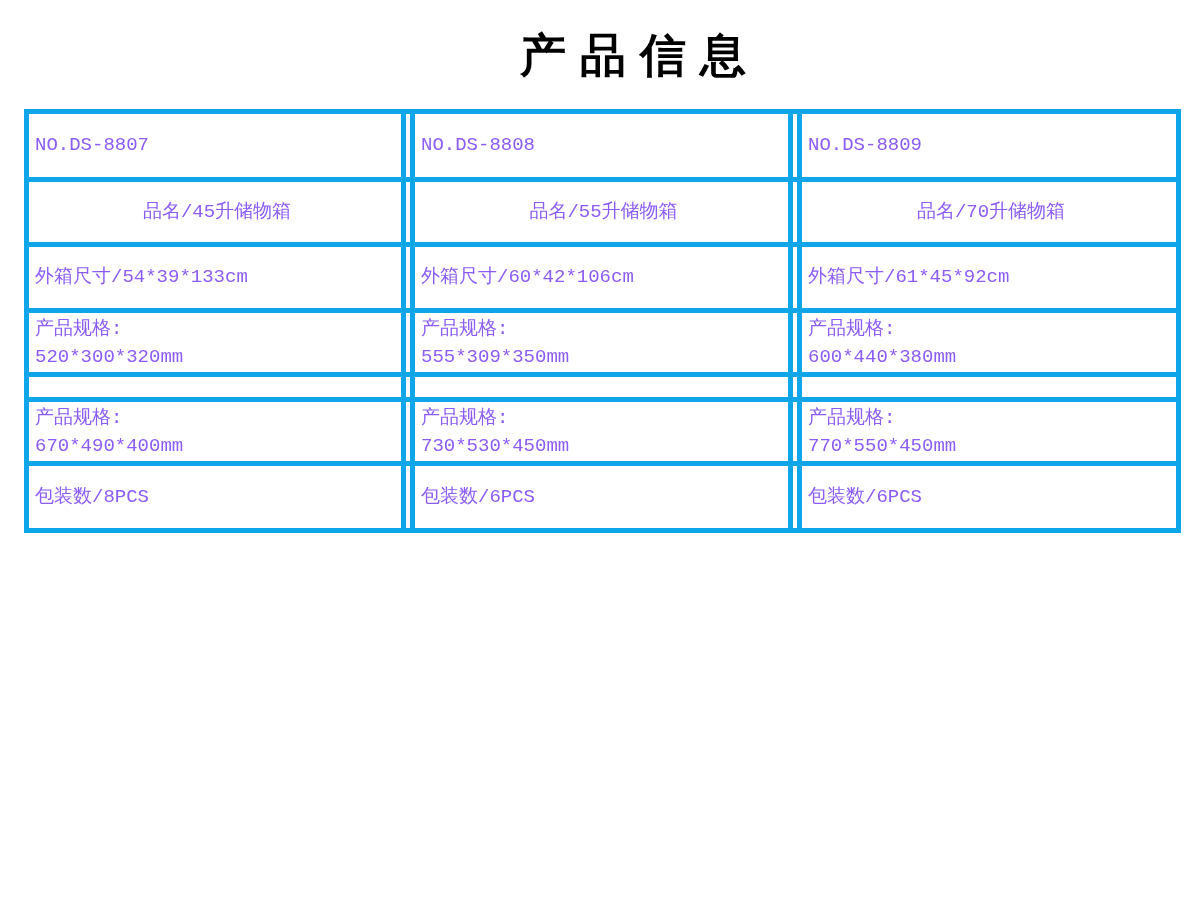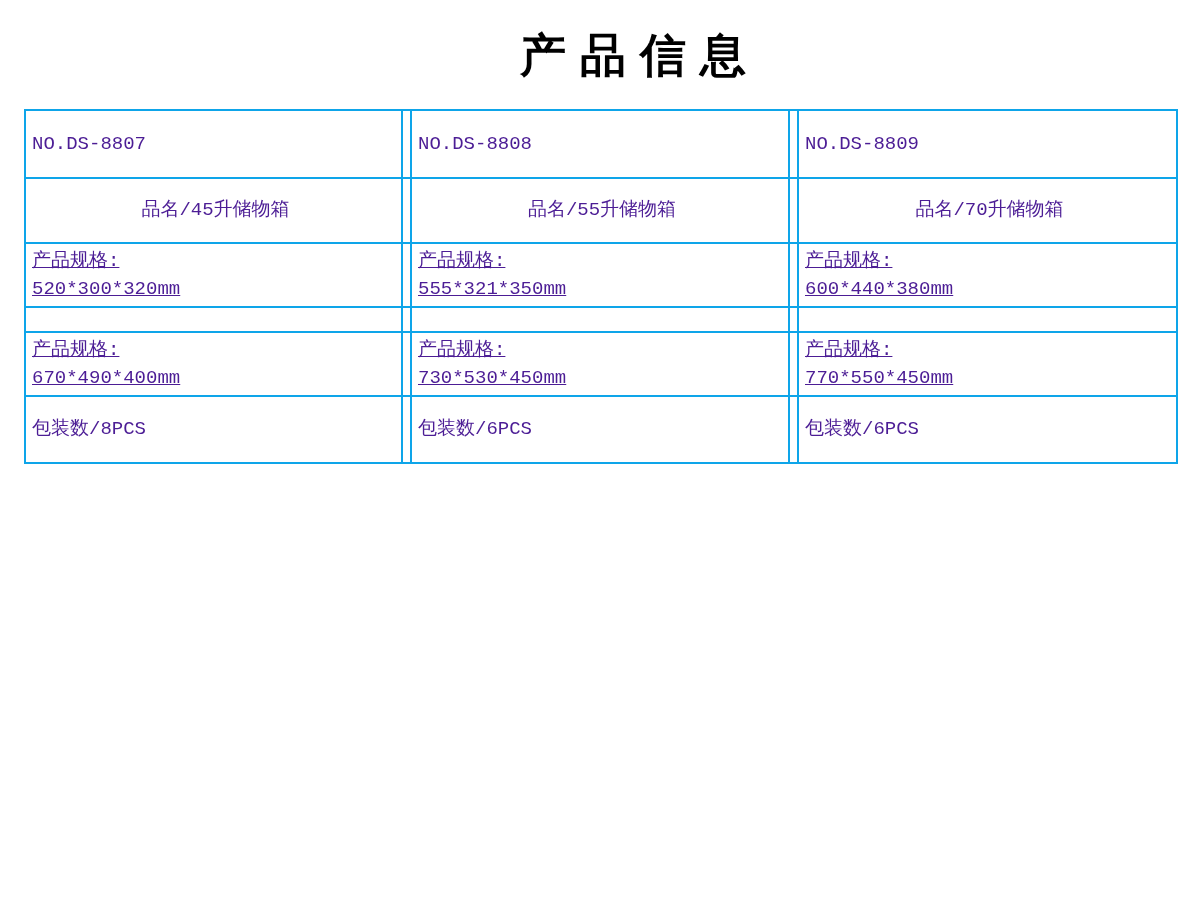--- a/index.html
+++ b/index.html
@@ -17,33 +17,33 @@
     font-family: "Liberation Sans", "DejaVu Sans", sans-serif;
     font-weight: 700; font-size: 46px; line-height: 1;
     letter-spacing: 14px; color: #000000; margin-left: 40px;
   }
 
   table.product-table {
     position: absolute; left: 24px; top: 109px; width: 1152px;
     border-collapse: collapse; table-layout: fixed;
   }
   .product-table td {
-    border: 2px solid #0ea5e9;
+    border: 5px solid #0ea5e9;
     vertical-align: middle;
     padding: 0 2px 0 6px;
     font-size: 19px; line-height: 1.3;
-    color: #4c1d95;
+    color: #8b5cf6;
     overflow: hidden; white-space: nowrap;
   }
   td.gap-cell { padding: 0; }
 
   tr.h68 td { height: 68px; }
   tr.h65 td { height: 65px; text-align: center; }
   tr.h66 td { height: 66px; }
-  tr.h64 td { height: 64px; text-decoration: underline; }
+  tr.h64 td { height: 64px; }
   tr.h25 td { height: 25px; }
   tr.h70 td { height: 70px; }
   tr.h67 td { height: 67px; }
 
   .spec-line { line-height: 28px; }
 </style>
 </head>
 <body>
 
 <div class="sheet">
@@ -69,30 +69,37 @@
       </tr>
 
       <tr class="h65">
         <td>品名/45升储物箱</td>
         <td class="gap-cell"></td>
         <td>品名/55升储物箱</td>
         <td class="gap-cell"></td>
         <td>品名/70升储物箱</td>
       </tr>
 
+      <tr class="h66">
+        <td>外箱尺寸/54*39*133cm</td>
+        <td class="gap-cell"></td>
+        <td>外箱尺寸/60*42*106cm</td>
+        <td class="gap-cell"></td>
+        <td>外箱尺寸/61*45*92cm</td>
+      </tr>
 
       <tr class="h64">
         <td>
           <div class="spec-line">产品规格:</div>
           <div class="spec-line">520*300*320mm</div>
         </td>
         <td class="gap-cell"></td>
         <td>
           <div class="spec-line">产品规格:</div>
-          <div class="spec-line">555*321*350mm</div>
+          <div class="spec-line">555*309*350mm</div>
         </td>
         <td class="gap-cell"></td>
         <td>
           <div class="spec-line">产品规格:</div>
           <div class="spec-line">600*440*380mm</div>
         </td>
       </tr>
 
 
       <tr class="h25">

